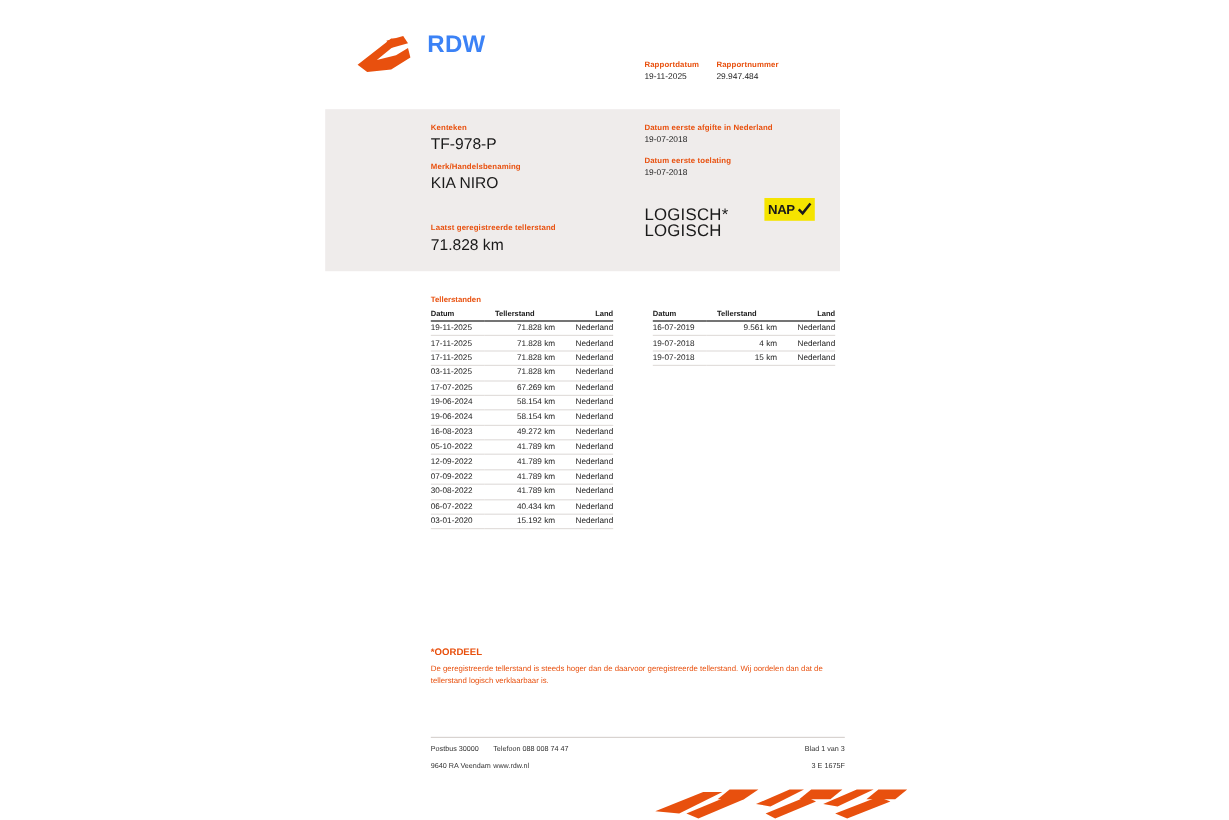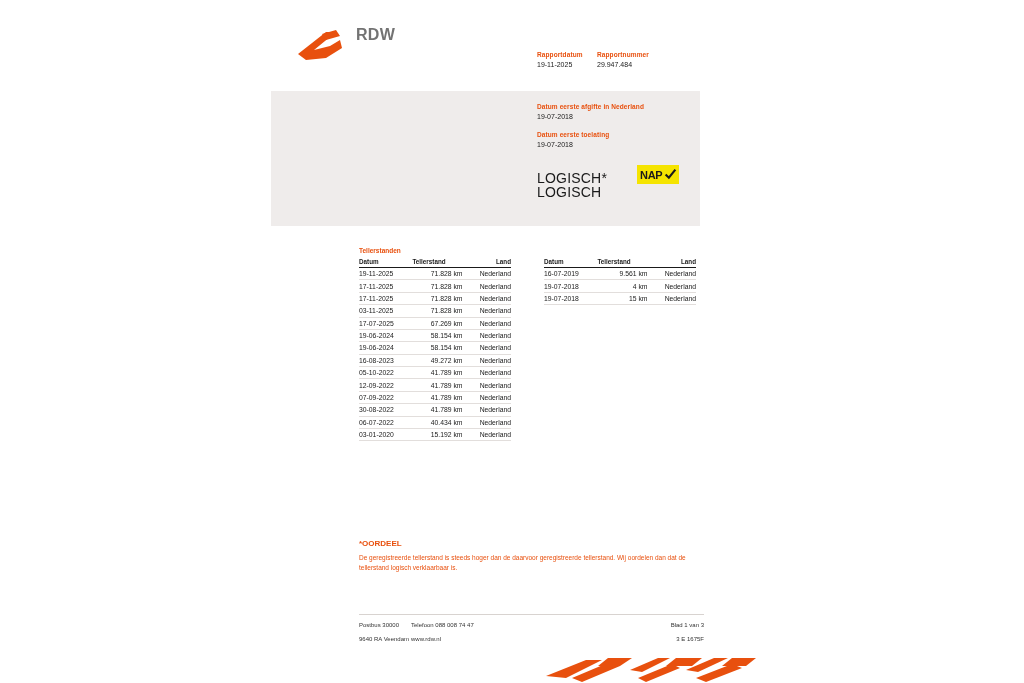--- a/index.html
+++ b/index.html
@@ -28,24 +28,24 @@
     position: absolute;
     left: 296px;
     top: 18px;
     width: 120px;
     height: 46px;
   }
   .logo-mark { position: absolute; left: 0; top: 10px; width: 54px; height: 34px; }
   .logo-text {
     position: absolute;
     left: 60px; top: 8px;
-    font-size: 16px;
+    font-size: 20px;
     font-weight: bold;
     letter-spacing: 0.3px;
-    color: #737373;
+    color: #3b82f6;
   }
 
   .report-title {
     position: absolute;
     left: 537px;
     top: 22px;
     font-size: 16px;
     font-weight: bold;
     color: #e8500e;
   }
@@ -252,20 +252,29 @@
       <div class="meta-label">Rapportdatum</div>
       <div class="meta-value">19-11-2025</div>
     </div>
     <div class="meta-block b2">
       <div class="meta-label">Rapportnummer</div>
       <div class="meta-value">29.947.484</div>
     </div>
   </div>
 
   <div class="panel">
+    <div class="panel-col-left">
+      <div class="field-label">Kenteken</div>
+      <div class="field-value-lg">TF-978-P</div>
+      <div class="field-label">Merk/Handelsbenaming</div>
+      <div class="field-value-lg">KIA NIRO</div>
+      <div style="height:18px"></div>
+      <div class="field-label">Laatst geregistreerde tellerstand</div>
+      <div class="field-value-lg">71.828 km</div>
+    </div>
 
     <div class="panel-col-right">
       <div class="field-label">Datum eerste afgifte in Nederland</div>
       <div class="field-value-sm">19-07-2018</div>
       <div class="field-label">Datum eerste toelating</div>
       <div class="field-value-sm">19-07-2018</div>
     </div>
 
     <div class="verdict">
       <div>LOGISCH*</div>

